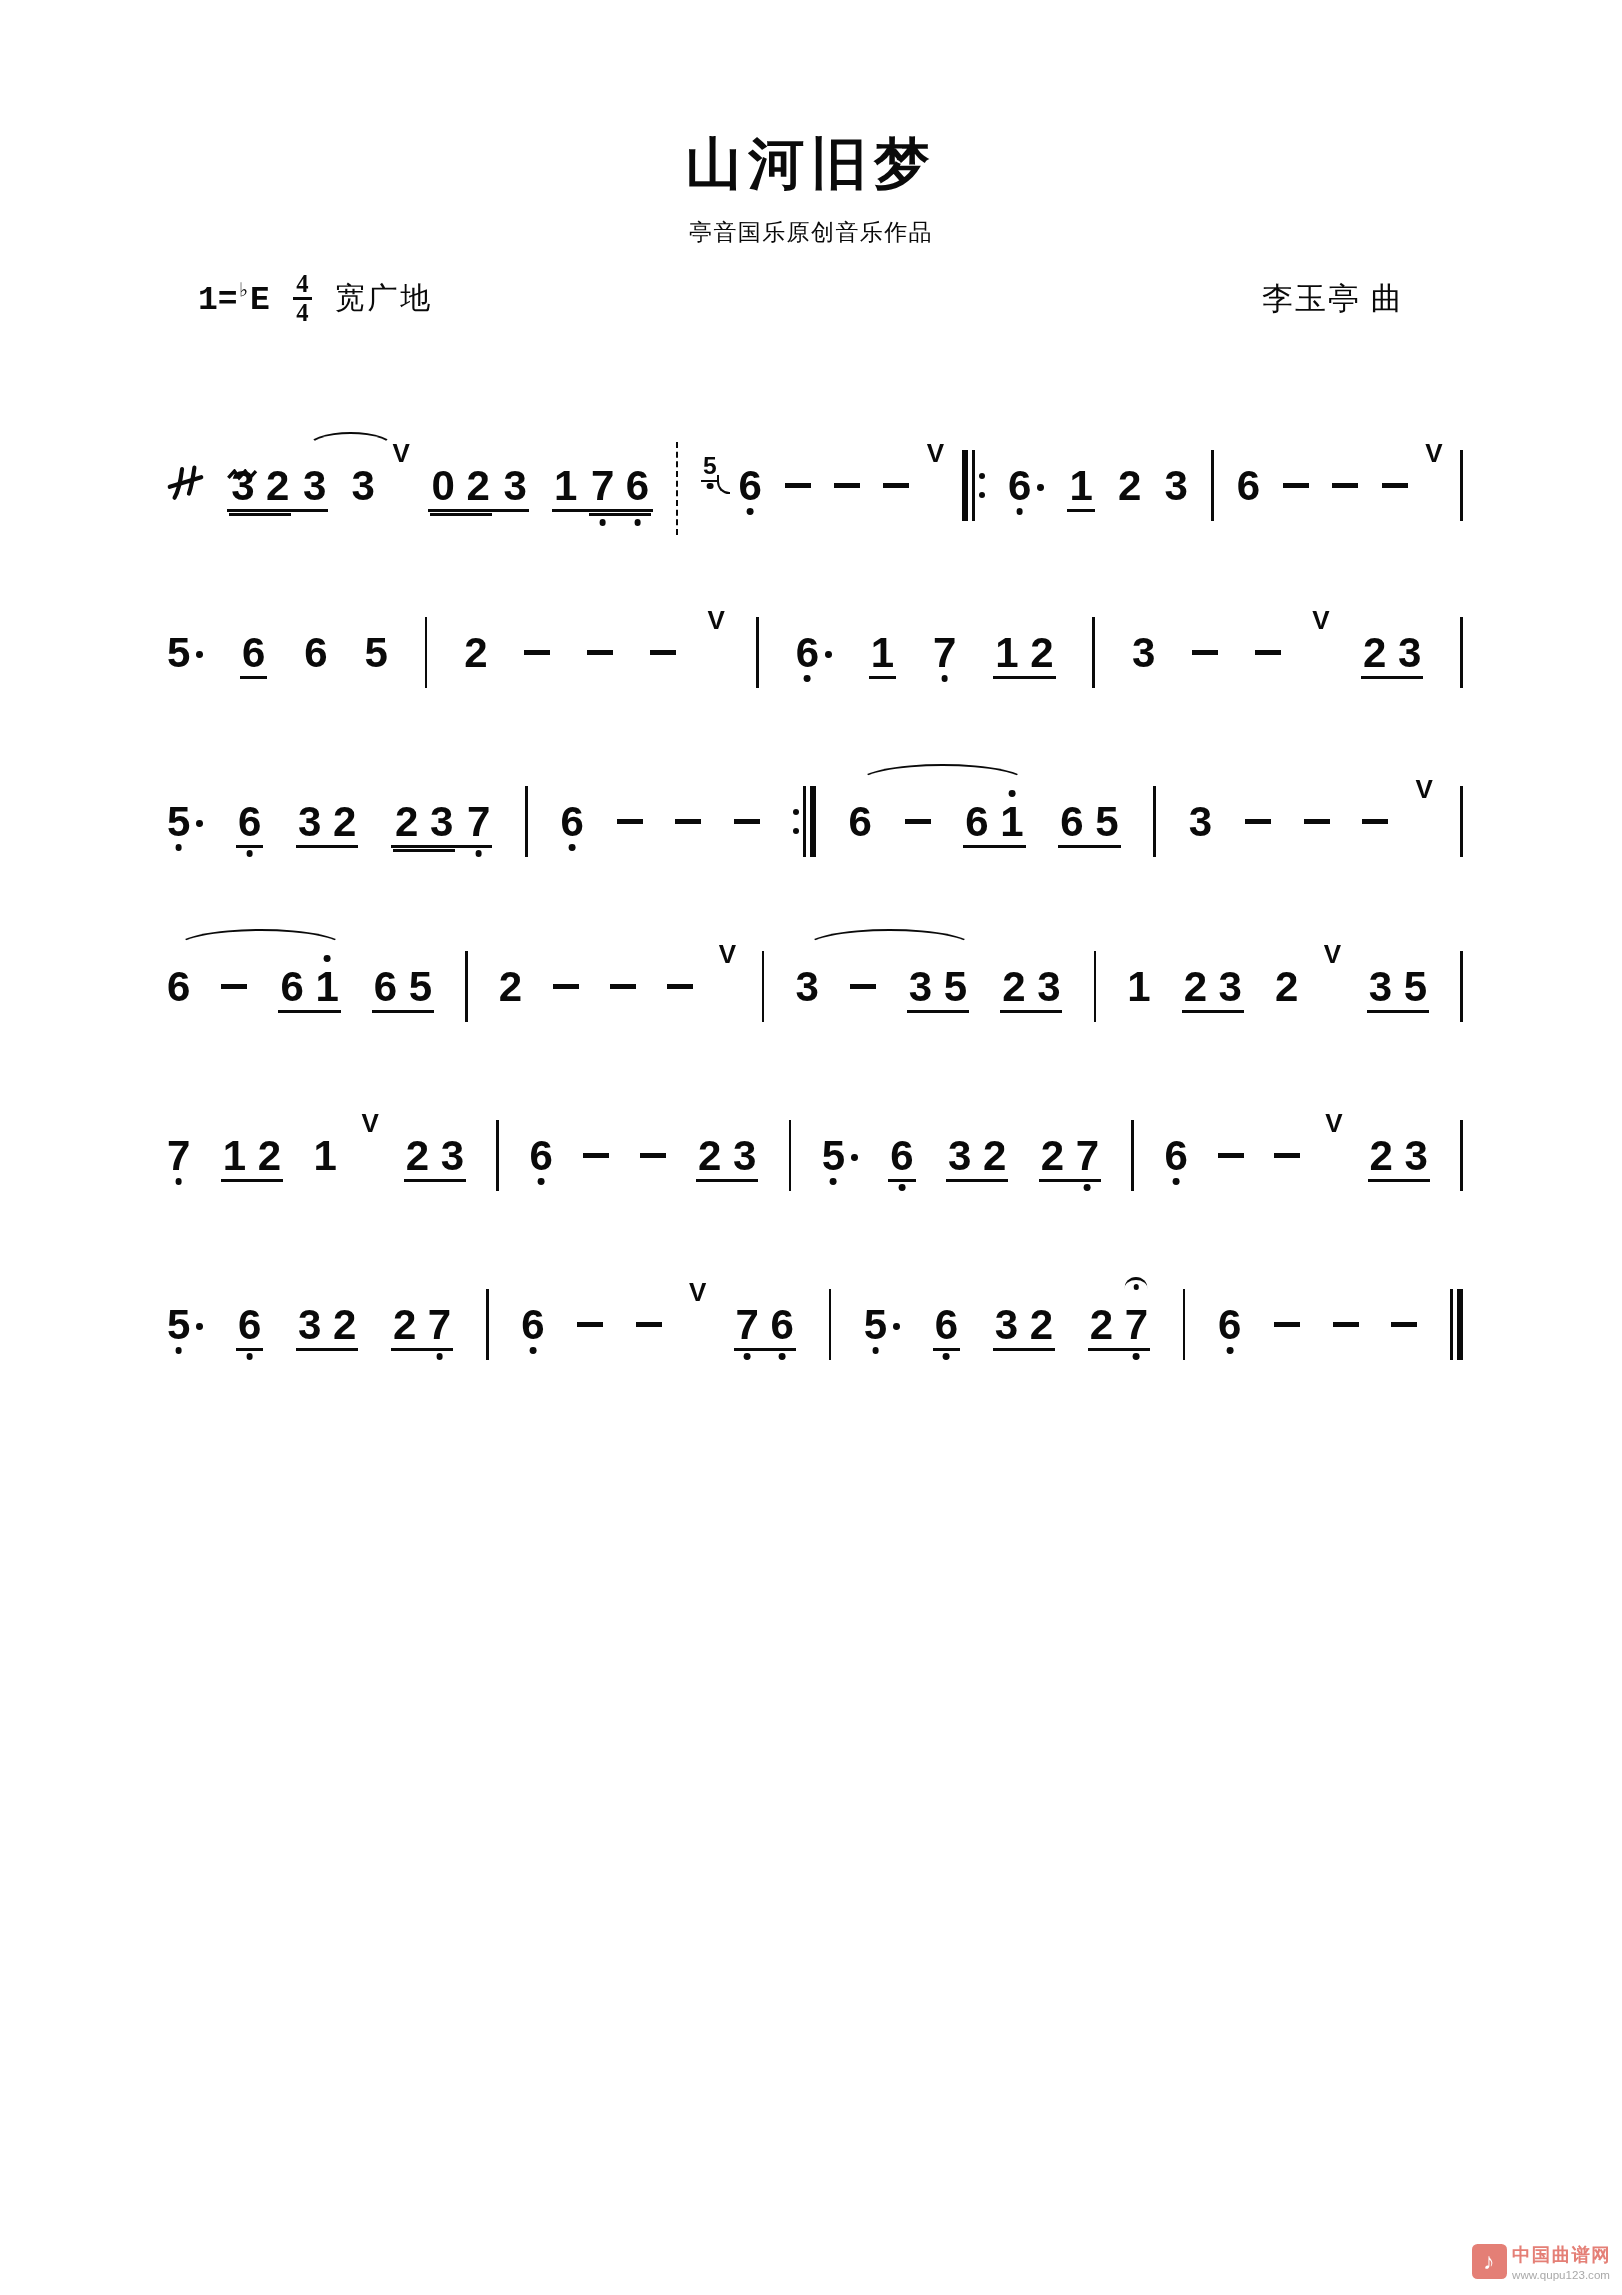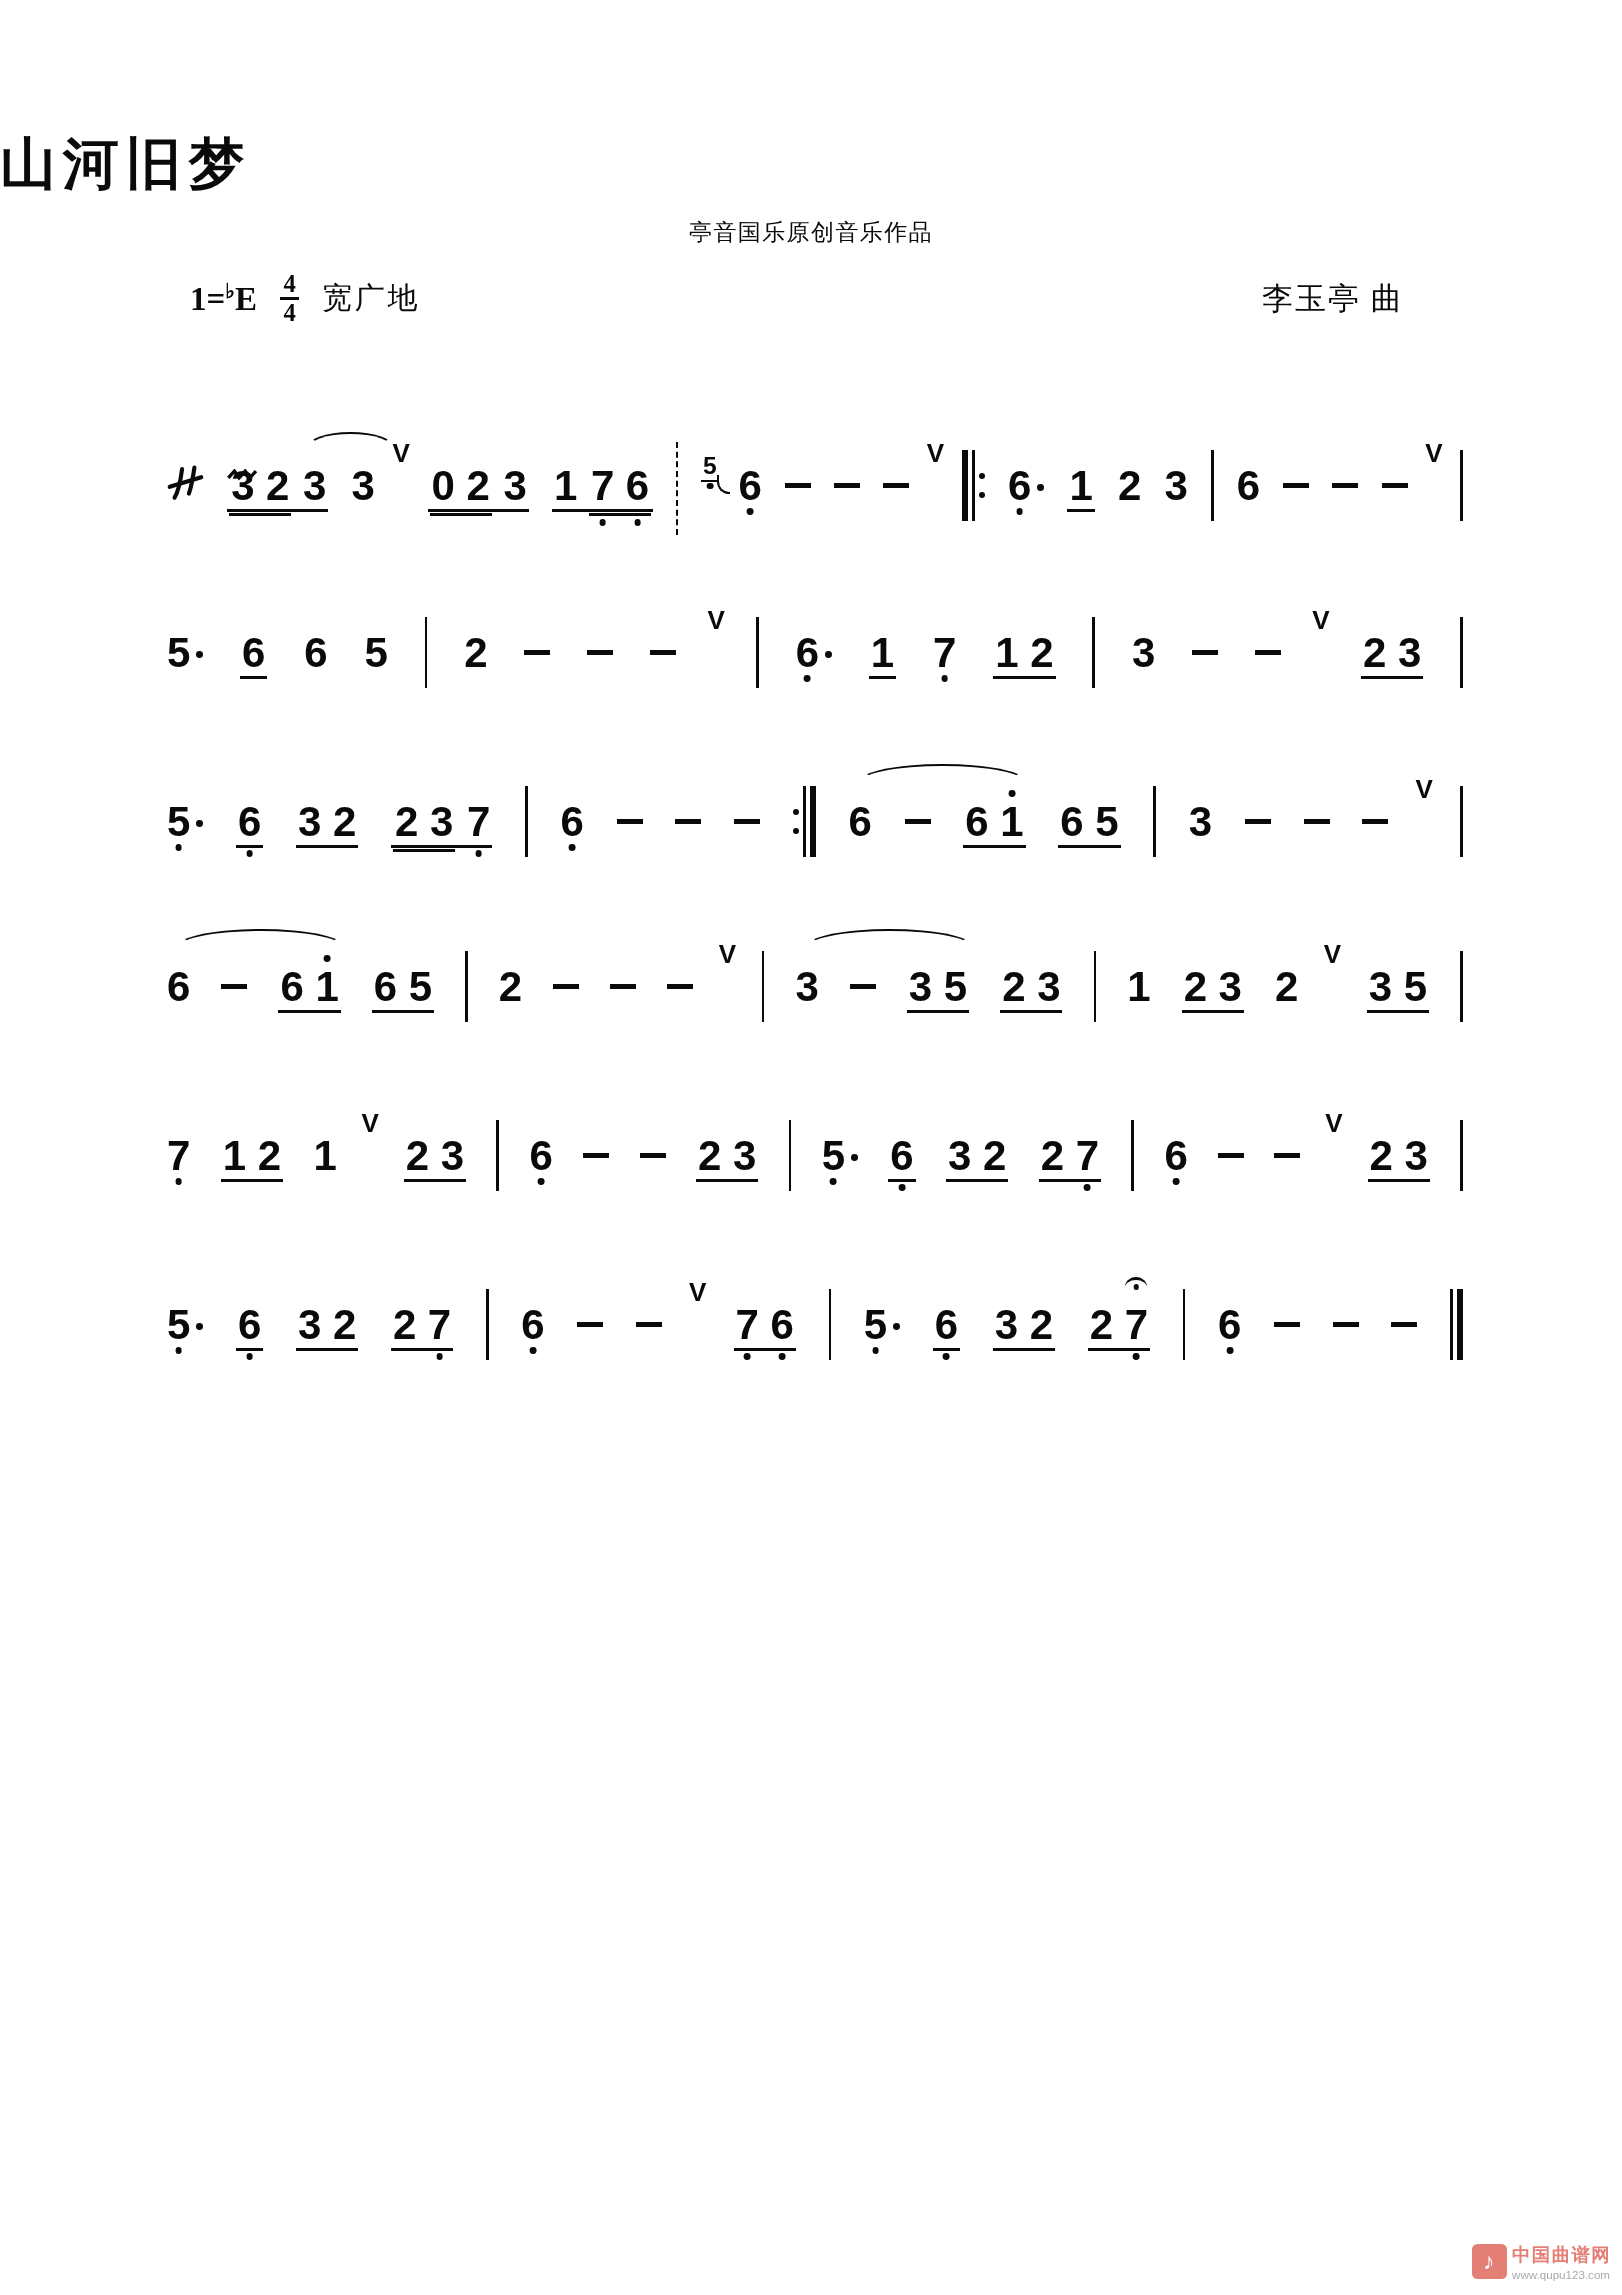--- a/index.html
+++ b/index.html
@@ -2,33 +2,33 @@
 <html style="font-size:11px"><head>
 <meta charset="utf-8">
 <style>
   html,body{margin:0;padding:0;}
   body{
     width:1622px;height:2295px;position:relative;background:#ffffff;
     font-family:"Liberation Sans",sans-serif;color:#0a0a0a;overflow:hidden;
   }
   
   .title{
-    position:absolute;top:127px;left:0;width:100%;
+    position:absolute;top:127px;left:0;width:100%;text-align:center;
     font-size:56px;font-weight:700;letter-spacing:6.8px;
     font-family:"Liberation Serif","DejaVu Serif",serif;
   }
   .subtitle{
     position:absolute;top:217px;left:0;width:100%;text-align:center;
     font-size:23px;letter-spacing:1.4px;
     font-family:"Liberation Serif","DejaVu Serif",serif;
   }
   .keyrow{
     position:absolute;top:271px;left:190px;display:flex;align-items:center;gap:23px;
   }
-  .key{font-size:33px;font-weight:700;font-family:Liberation Serif, serif;}
+  .key{font-size:33px;font-weight:700;font-family:Liberation Mono, monospace;margin-left:8px;}
   .key sup{font-size:20.5px;vertical-align:super;}
   .meter{display:inline-flex;flex-direction:column;align-items:center;font-weight:700;
     font-size:24.6px;line-height:1.02;font-family:"Liberation Serif","DejaVu Serif",serif;}
   .meter-top{border-bottom:3.4px solid #0a0a0a;padding:0 3.4px 0.7px;}
   .meter-bot{padding-top:0.7px;}
   .tempo{font-size:30px;letter-spacing:2.7px;font-family:"Liberation Serif","DejaVu Serif",serif;}
   .composer{
     position:absolute;top:278px;left:1262px;font-size:31px;letter-spacing:2px;
     font-family:"Liberation Serif","DejaVu Serif",serif;
   }

